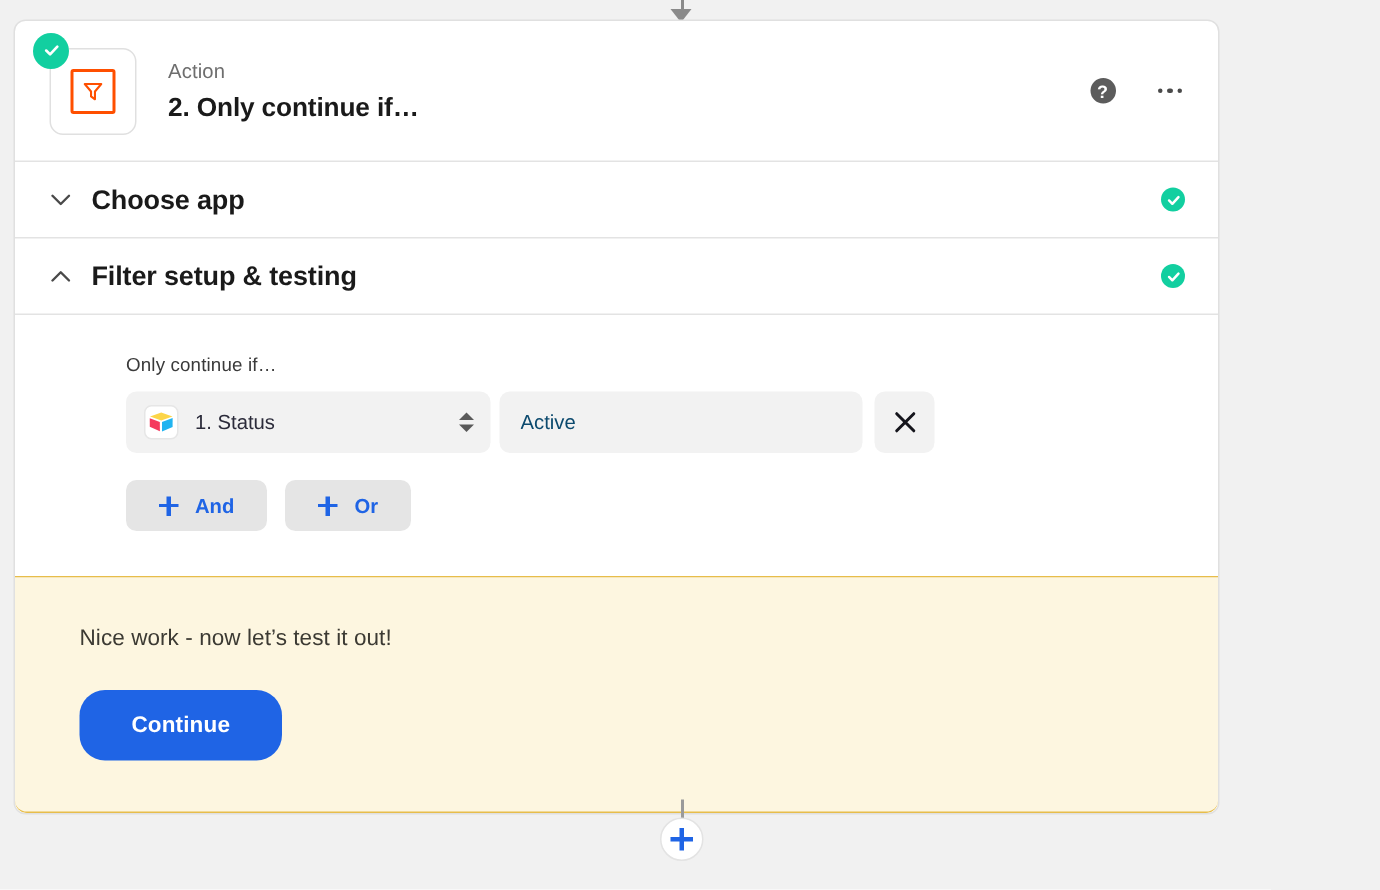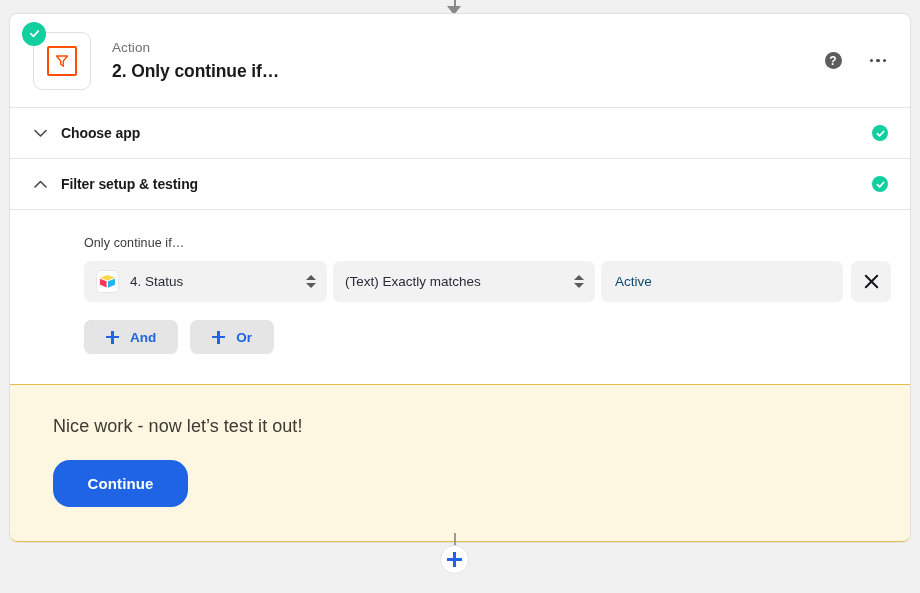--- a/index.html
+++ b/index.html
@@ -34,21 +34,21 @@
     border-left: 7px solid transparent;
     border-right: 7px solid transparent;
     border-top: 9px solid #8a8a8a;
   }
 
   
   .card {
     position: absolute;
     left: 9px;
     top: 13px;
-    width: 902px;
+    width: 804px;
     background: #ffffff;
     border-radius: 8px;
     border: 1px solid #e0e0e0;
     overflow: hidden;
   }
 
   
   .card-header {
     display: flex;
     align-items: center;
@@ -156,21 +156,21 @@
   }
   .chev {
     width: 18px;
     flex: 0 0 18px;
     display: flex;
     align-items: center;
     justify-content: center;
   }
   .accordion-label {
     margin-left: 12px;
-    font-size: 14px;
+    font-size: 18px;
     font-weight: bold;
     color: #1a1a1a;
     letter-spacing: -.1px;
   }
   .row-check {
     margin-left: auto;
     width: 16px; height: 16px;
     border-radius: 50%;
     background: #12cfa0;
     display: flex;
@@ -301,21 +301,21 @@
 
   
   .test-panel {
     background: #fdf6e0;
     border-top: 1px solid #e7bd4a;
     border-bottom: 1px solid #e7bd4a;
     padding: 29px 0 34px 43px;
     border-radius: 0 0 8px 8px;
   }
   .test-line {
-    font-size: 18px;
+    font-size: 15px;
     color: #3c3a33;
     line-height: 24px;
     letter-spacing: .05px;
   }
   .continue-btn {
     margin-top: 22px;
     background: #1f64e5;
     color: #ffffff;
     border: none;
     border-radius: 17px;
@@ -437,34 +437,27 @@
     <div class="condition-row">
 
       <div class="field field-a">
         <span class="airtable-icon">
           <svg width="17" height="15" viewBox="0 0 20 17" aria-hidden="true">
             <path d="M10 0.8 L18.8 4 L10 7.2 L1.2 4 Z" fill="#fcd548"></path>
             <path d="M1 5.4 L8.9 8.3 L8.9 15.6 L1 12.1 Z" fill="#f5395e"></path>
             <path d="M10.6 8.3 L18.9 5.2 L18.9 12.2 L10.6 15.8 Z" fill="#21b4f0"></path>
           </svg>
         </span>
-        <span class="field-text">4. Status</span>
+        <span class="field-text">1. Status</span>
         <span class="stepper">
           <span class="up"></span>
             <span class="down"></span>
         </span>
       </div>
 
-      <div class="field field-b">
-        <span class="field-text">(Text) Exactly matches</span>
-        <span class="stepper">
-          <span class="up"></span>
-            <span class="down"></span>
-        </span>
-      </div>
 
       <div class="field field-c">
         <span class="field-text">Active</span>
       </div>
 
       <button class="remove-btn">
         <svg width="19" height="19" viewBox="0 0 20 20" aria-hidden="true">
           <path d="M4 4 L16 16 M16 4 L4 16" fill="none" stroke="#15151c" stroke-width="2.1" stroke-linecap="round"></path>
         </svg>
       </button>

